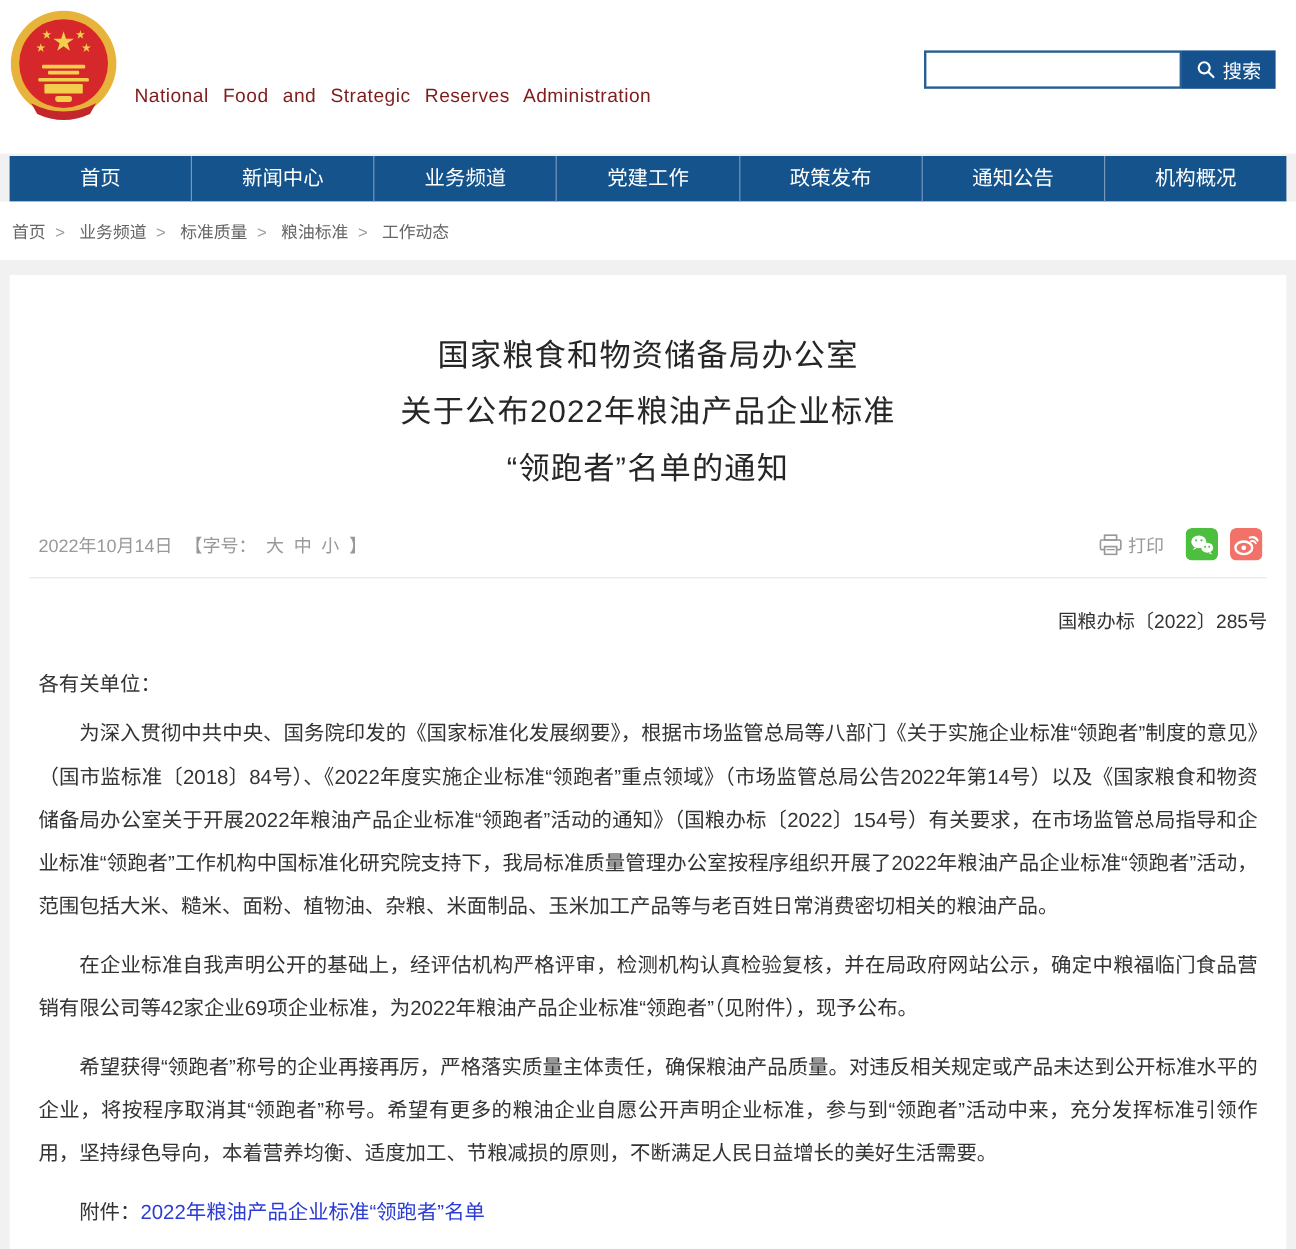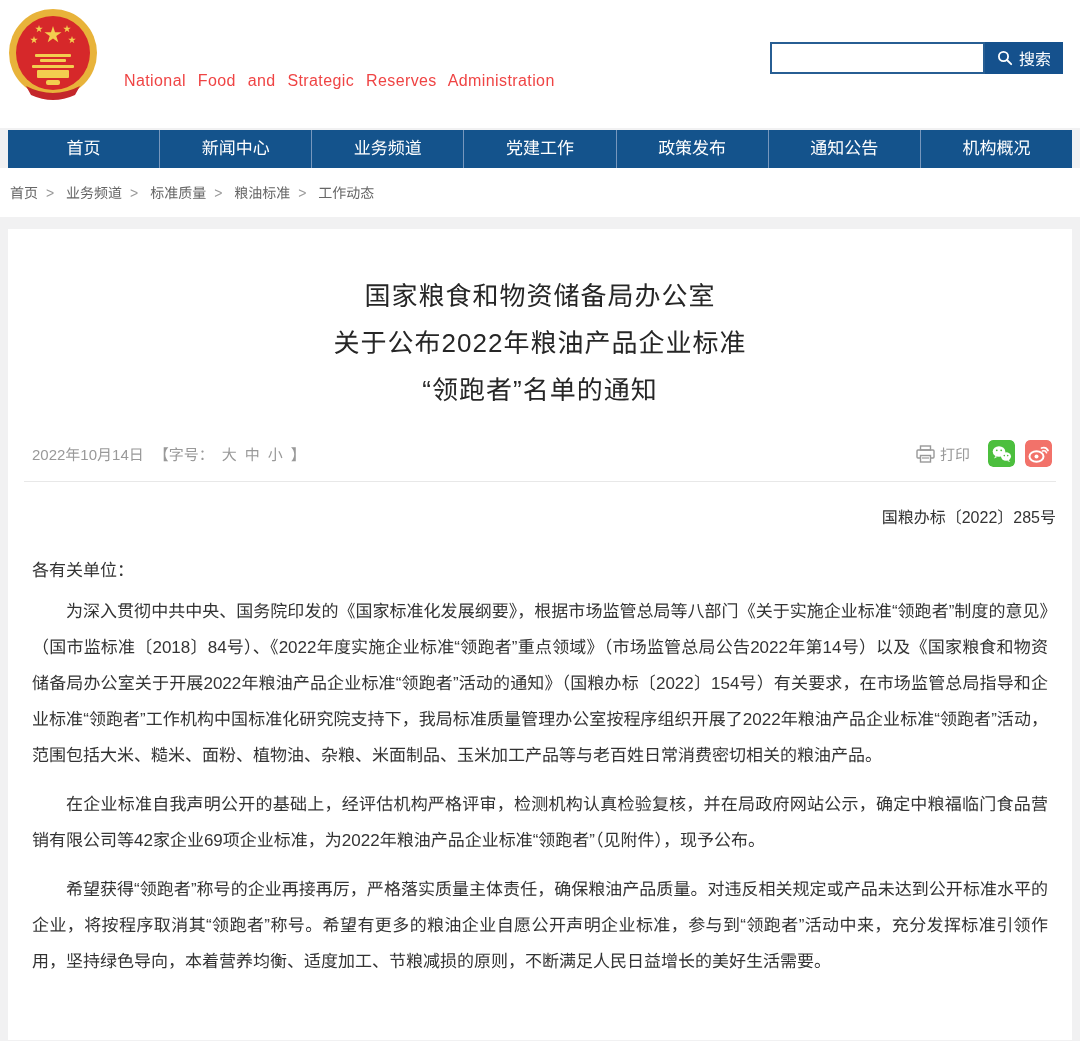--- a/index.html
+++ b/index.html
@@ -8,22 +8,22 @@
 
   
   .site-header { position:relative; height:128px; background:#ffffff; }
   .emblem { position:absolute; left:8px; top:8px; width:90px; height:92px; }
   .site-title {
     position:absolute; left:106px; top:16px;
     font-family:"DejaVu Serif","Liberation Serif",serif;
     font-weight:bold; font-size:41px; letter-spacing:4px; color:#2A63AE;
   }
   .site-subtitle {
-    position:absolute; left:124px; top:72px;
-    font-size:16px; color:#ef4444; word-spacing:7px; letter-spacing:0.4px;
+    position:absolute; left:112px; top:72px;
+    font-size:16px; color:#7f1d1d; word-spacing:7px; letter-spacing:0.4px;
   }
   .search-box { position:absolute; right:17px; top:42px; display:flex; height:32px; }
   .search-input {
     width:215px; height:32px; border:2px solid #275E93; background:#fff;
     outline:none; font-size:14px; padding:0 8px;
   }
   .search-btn {
     width:78px; height:32px; background:#15518D; color:#fff; border:none;
     font-size:16px; display:flex; align-items:center; justify-content:center; gap:6px;
     cursor:pointer;
@@ -199,14 +199,17 @@
 
   <div class="salutation">各有关单位：</div>
 
   <div class="article-body">
 
   <p>为深入贯彻中共中央、国务院印发的《国家标准化发展纲要》，根据市场监管总局等八部门《关于实施企业标准“领跑者”制度的意见》（国市监标准〔2018〕84号）、《2022年度实施企业标准“领跑者”重点领域》（市场监管总局公告2022年第14号）以及《国家粮食和物资储备局办公室关于开展2022年粮油产品企业标准“领跑者”活动的通知》（国粮办标〔2022〕154号）有关要求，在市场监管总局指导和企业标准“领跑者”工作机构中国标准化研究院支持下，我局标准质量管理办公室按程序组织开展了2022年粮油产品企业标准“领跑者”活动，范围包括大米、糙米、面粉、植物油、杂粮、米面制品、玉米加工产品等与老百姓日常消费密切相关的粮油产品。</p>
       <p>在企业标准自我声明公开的基础上，经评估机构严格评审，检测机构认真检验复核，并在局政府网站公示，确定中粮福临门食品营销有限公司等42家企业69项企业标准，为2022年粮油产品企业标准“领跑者”（见附件），现予公布。</p>
       <p>希望获得“领跑者”称号的企业再接再厉，严格落实质量主体责任，确保粮油产品质量。对违反相关规定或产品未达到公开标准水平的企业，将按程序取消其“领跑者”称号。希望有更多的粮油企业自愿公开声明企业标准，参与到“领跑者”活动中来，充分发挥标准引领作用，坚持绿色导向，本着营养均衡、适度加工、节粮减损的原则，不断满足人民日益增长的美好生活需要。</p>
     </div>
 
+  <div class="attachment">
+    <span>附件：</span><a class="attachment-link">2022年粮油产品企业标准“领跑者”名单</a>
+  </div>
 
 </main>
 
 </body></html>

